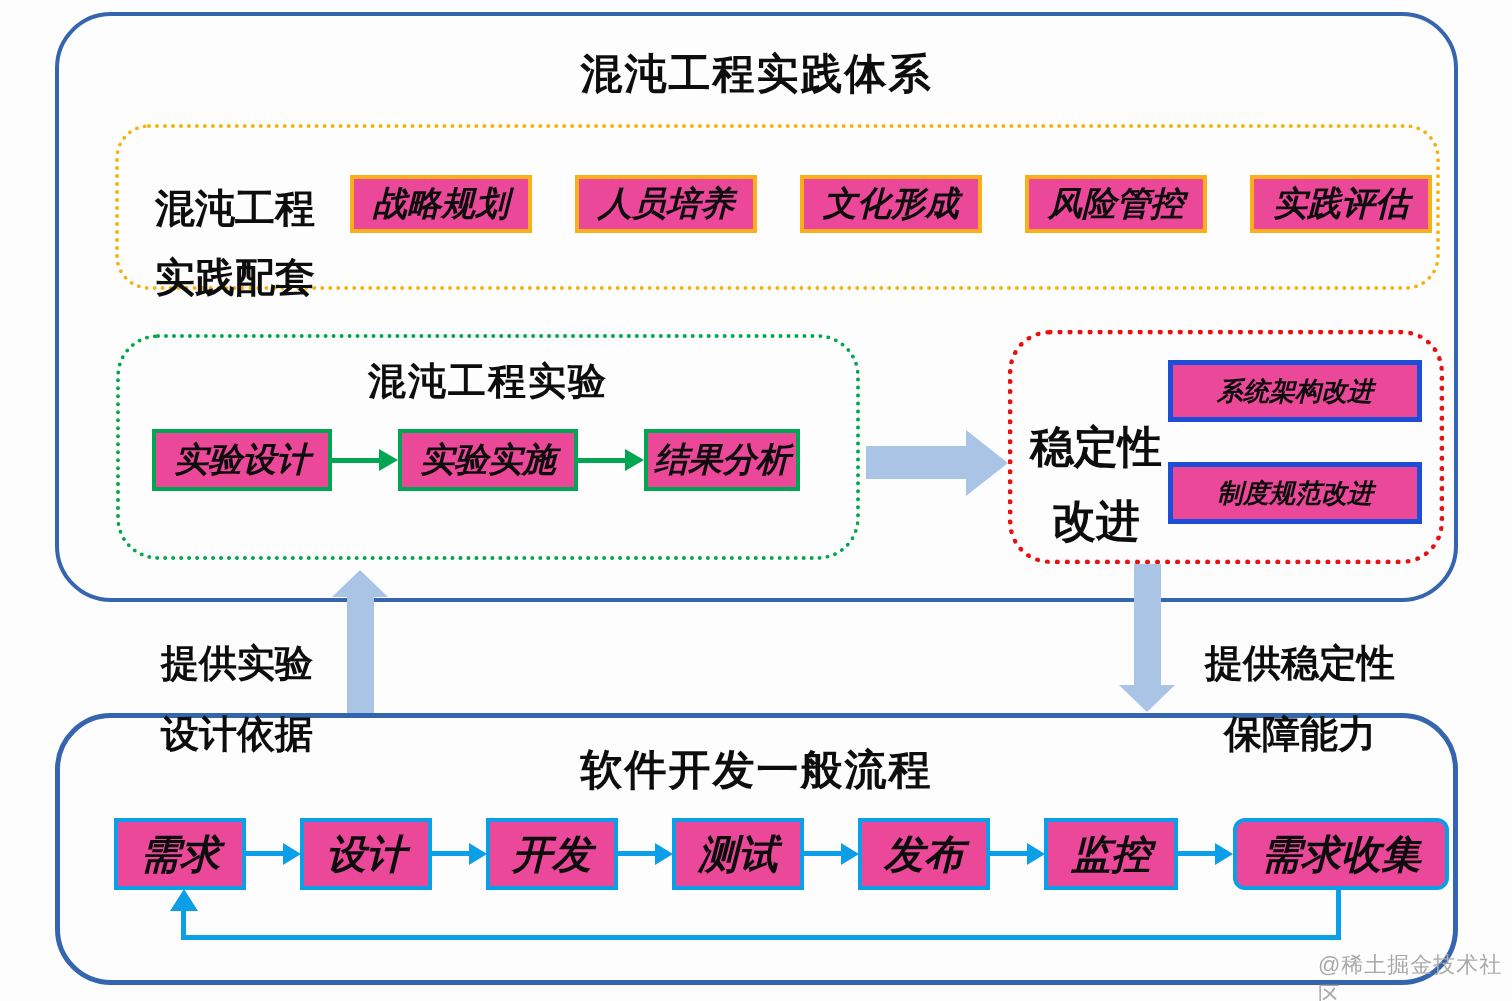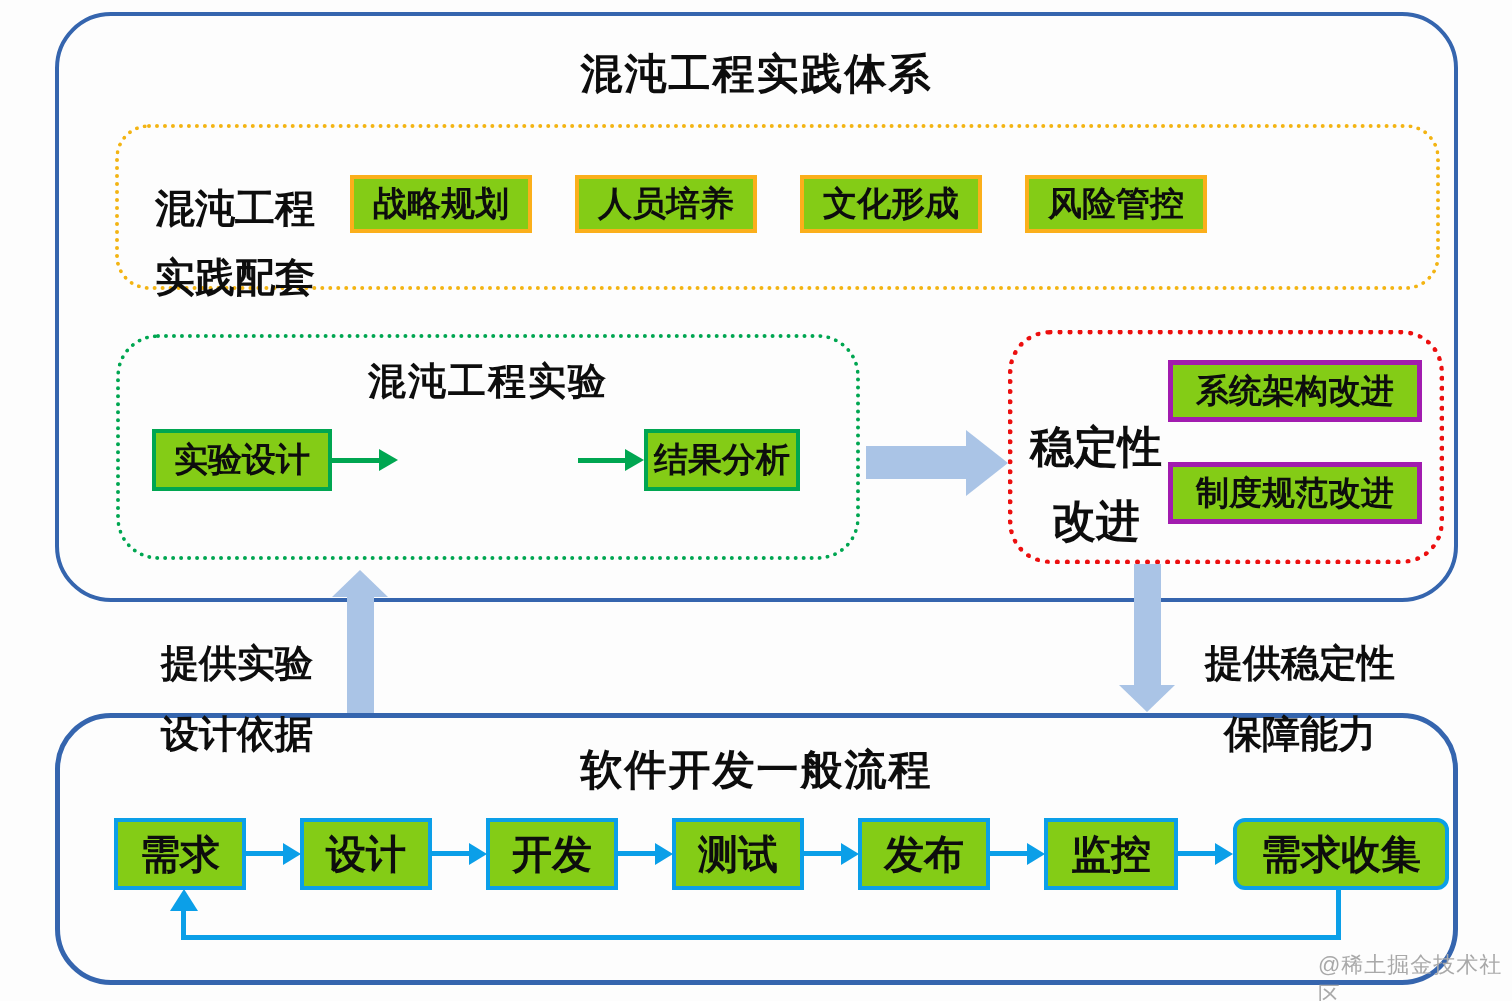--- a/index.html
+++ b/index.html
@@ -17,24 +17,24 @@
   .panel-title { position:absolute; text-align:center; font-size:42px; letter-spacing:2px; z-index:2; }
 
   
   .dotted { position:absolute; background:transparent; z-index:2; }
   .dotted.yellow { border:4px dotted #f3b413; border-radius:34px; }
   .dotted.green  { border:4px dotted #00a651; border-radius:42px; }
   .dotted.red    { border:5px dotted #ec0f0f; border-radius:42px; }
 
   
   .box { position:absolute; display:flex; align-items:center; justify-content:center;
-         background:#84cc16; z-index:3; text-align:center; }
+         background:#ec4899; z-index:3; text-align:center;font-style:italic; }
   .box.orange { border:4px solid #fbaf1b; font-size:34px; }
   .box.green  { border:4px solid #00a651; font-size:34px; }
-  .box.red    { border:5px solid #a21caf; font-size:33px; }
+  .box.red    { border:5px solid #1d4ed8; font-size:26px; }
   .box.blue   { border:4px solid #0b9fe8; font-size:40px; }
 
   .label-2line { position:absolute; text-align:center; z-index:3; }
   .label-2line span { display:block;margin-top:24px; }
 
   
   .hline { position:absolute; height:0; border-top:5px solid; z-index:3; }
   .vline { position:absolute; width:5px; z-index:3; }
   .head-right { position:absolute; width:0; height:0;
       border-top:11px solid transparent; border-bottom:11px solid transparent; z-index:3; }
@@ -67,24 +67,26 @@
 
   <div class="dotted yellow" style="left:115px; top:124px; width:1325px; height:166px;"></div>
   <div class="label-2line" style="left:146px; top:162px; width:178px; font-size:40px; line-height:45px;">
     <span>混沌工程</span>
     <span>实践配套</span>
   </div>
   <div class="box orange" style="left:350px; top:175px; width:182px; height:58px;">战略规划</div>
   <div class="box orange" style="left:575px; top:175px; width:182px; height:58px;">人员培养</div>
   <div class="box orange" style="left:1025px; top:175px; width:182px; height:58px;">风险管控</div>
   <div class="box orange" style="left:800px; top:175px; width:182px; height:58px;">文化形成</div>
+  <div class="box orange" style="left:1250px; top:175px; width:182px; height:58px;">实践评估</div>
 
   <div class="dotted green" style="left:116px; top:334px; width:744px; height:226px;"></div>
   <div class="panel-title" style="left:116px; top:356px; width:744px; font-size:38px;">混沌工程实验</div>
   <div class="box green" style="left:152px; top:429px; width:180px; height:62px;">实验设计</div>
+  <div class="box green" style="left:398px; top:429px; width:180px; height:62px;">实验实施</div>
   <div class="box green" style="left:644px; top:429px; width:156px; height:62px;">结果分析</div>
   <div class="hline green-stroke" style="left:332px; top:458px; width:48px;"></div>
   <div class="head-right green-stroke" style="left:379px; top:449px;"></div>
   <div class="hline green-stroke" style="left:578px; top:458px; width:48px;"></div>
   <div class="head-right green-stroke" style="left:625px; top:449px;"></div>
 
   <div class="soft-body" style="left:866px; top:446px; width:102px; height:33px;"></div>
   <div class="soft-head right" style="left:966px; top:430px;"></div>
 
   <div class="dotted red" style="left:1008px; top:330px; width:436px; height:234px;"></div>

